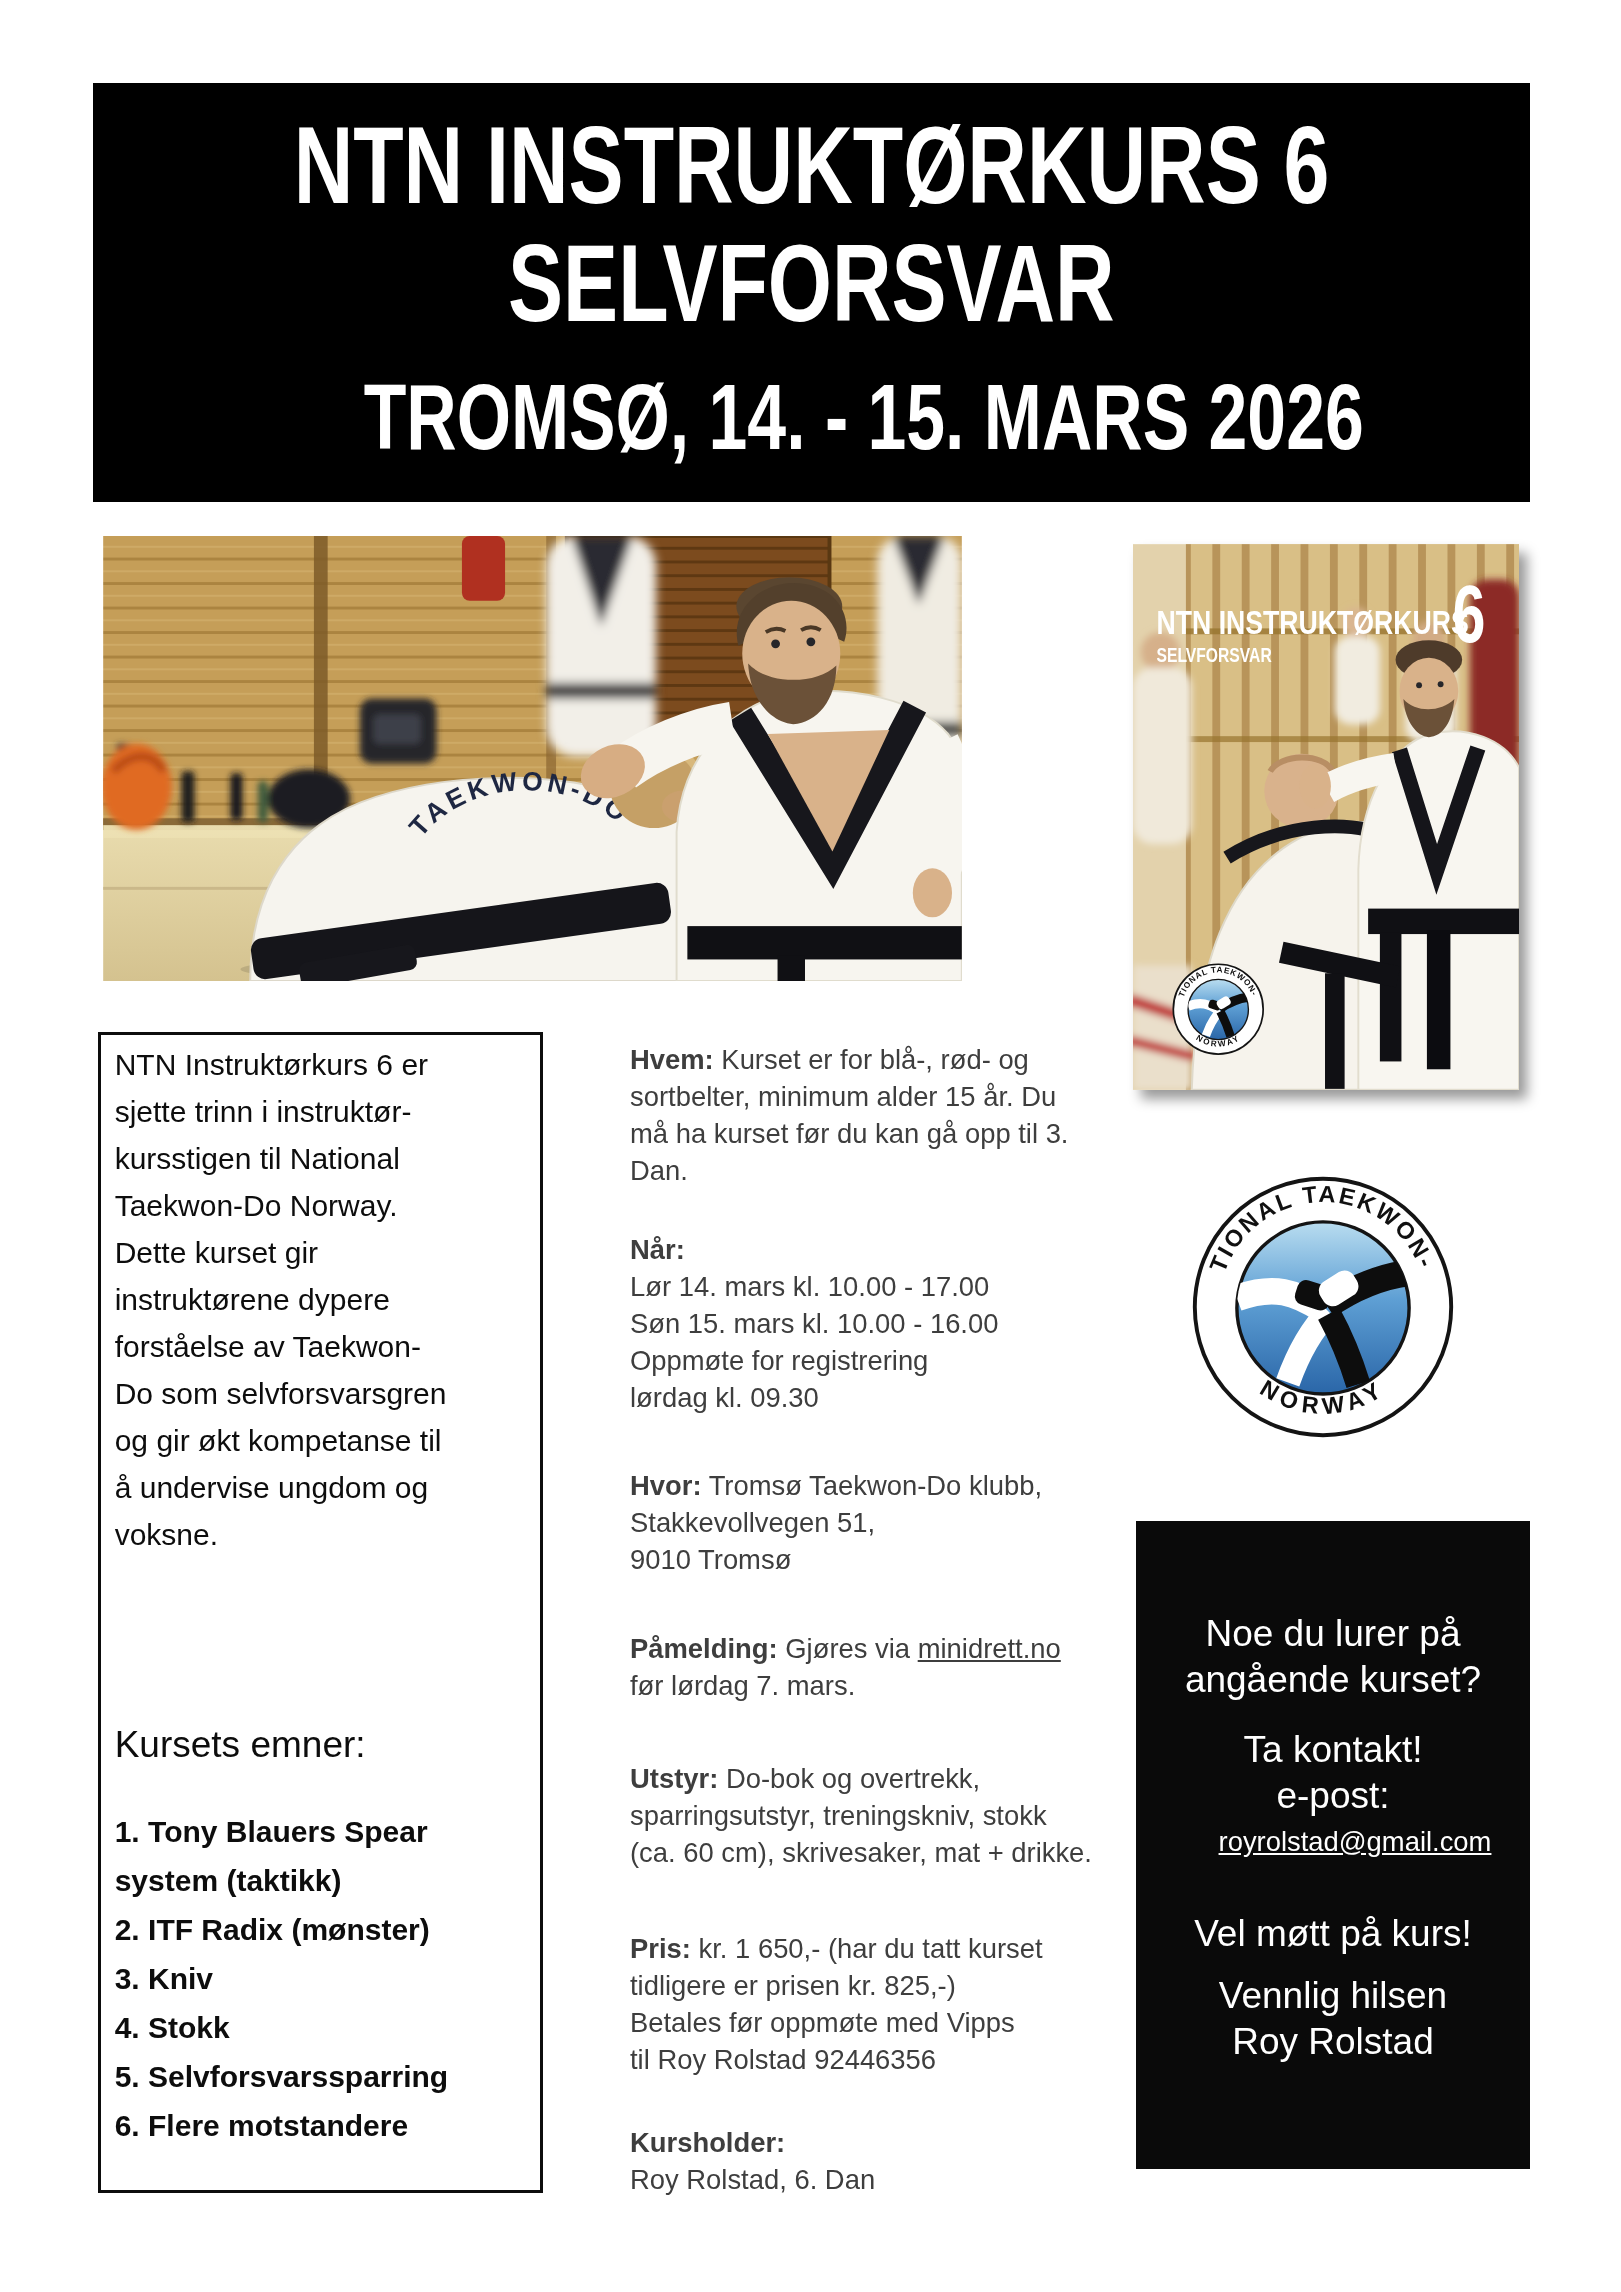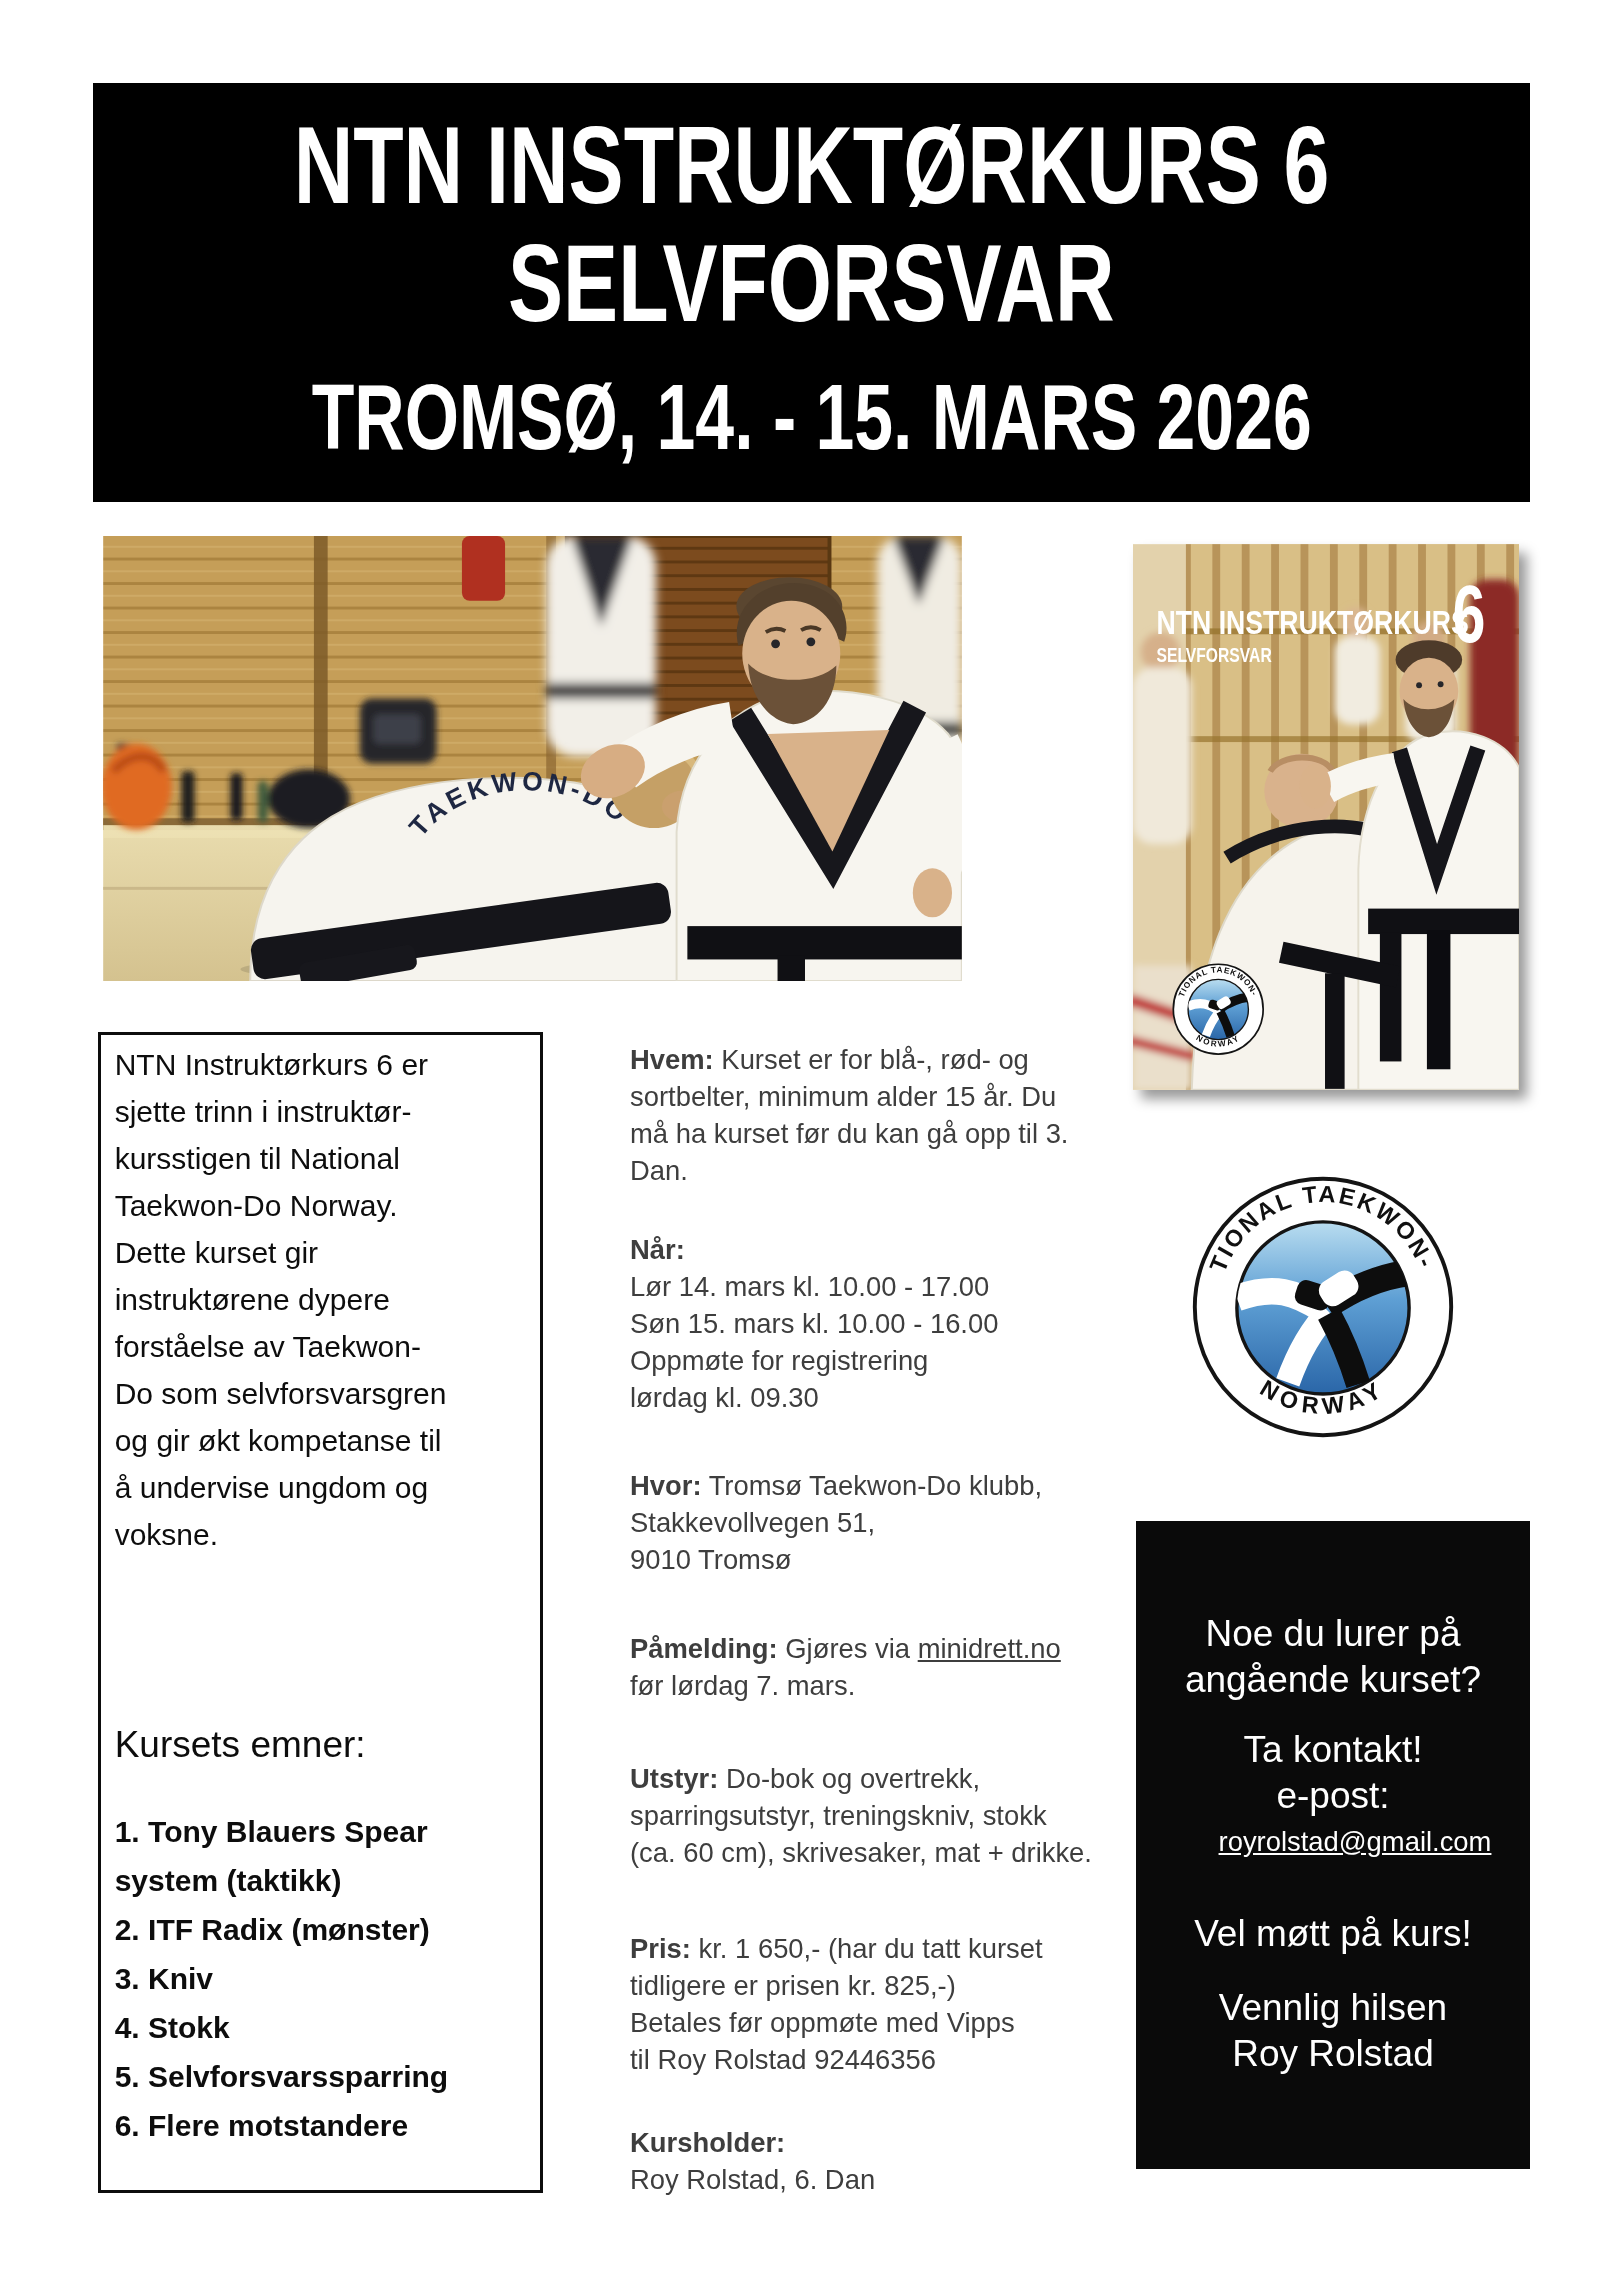--- a/index.html
+++ b/index.html
@@ -4,21 +4,21 @@
 <style>
   html,body{margin:0;padding:0;background:#fff;}
   body{font-family:"Liberation Sans", sans-serif;}
   .page{position:relative;width:1621px;height:2293px;background:#ffffff;overflow:hidden;}
 
   
   .header{position:absolute;left:93px;top:83px;width:1437px;height:419px;background:#000;color:#fff;}
   .h-line{position:absolute;left:0;width:100%;text-align:center;white-space:nowrap;}
   .h-line1{top:23.5px;font-size:110px;font-weight:700;line-height:1.05;}
   .h-line2{top:142px;font-size:110px;font-weight:700;line-height:1.05;}
-  .h-line3{top:286px;font-size:93px;font-weight:700;line-height:1.05;}
+  .h-line3{top:286px;font-size:93px;font-weight:700;line-height:1.05;text-align:right;}
   .cond{display:inline-block;transform:scaleX(0.75);transform-origin:50% 50%;white-space:nowrap;}
 
   
   .photo{position:absolute;left:103px;top:536px;width:859px;height:445px;overflow:hidden;}
   .photo svg{display:block;}
   .poster{position:absolute;left:1133px;top:544px;width:386px;height:546px;overflow:hidden;
           box-shadow:7.8px 8.8px 11.8px rgba(0,0,0,0.40);}
   .poster svg{display:block;}
 
   
@@ -44,21 +44,21 @@
   
   .logo{position:absolute;left:1186px;top:1169px;width:274px;height:274px;}
 
   
   .contact{position:absolute;left:1136px;top:1521px;width:394px;height:648px;background:#0a0a0a;color:#ffffff;
            text-align:center;box-sizing:border-box;padding-top:90px;}
   .c-line{font-size:37px;line-height:46px;white-space:nowrap;}
   .c-email{font-size:27.4px;padding-left:44px;}
   .gap1{margin-top:24px;}
   .gap2{margin-top:46px;}
-  .gap3{margin-top:28px;}
+  .gap3{margin-top:16px;}
 </style>
 </head>
 <body>
 
 <div class="page">
 
   <div class="header">
     <div class="h-line h-line1"><span class="cond">NTN INSTRUKTØRKURS 6</span></div>
     <div class="h-line h-line2"><span class="cond">SELVFORSVAR</span></div>
     <div class="h-line h-line3"><span class="cond">TROMSØ, 14. - 15. MARS 2026</span></div>

